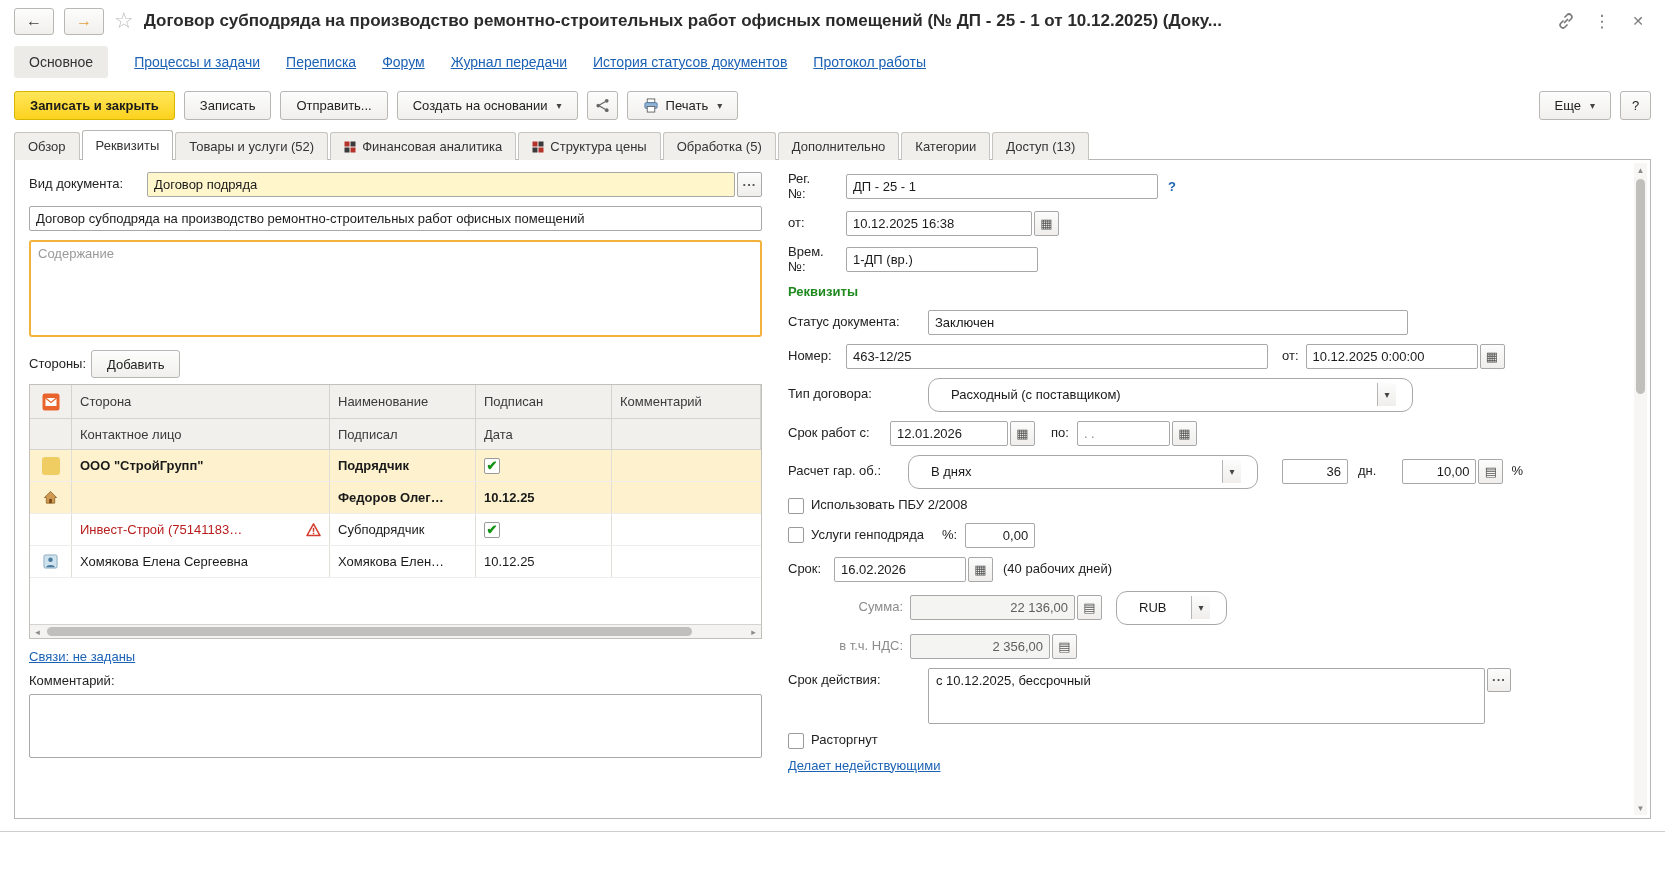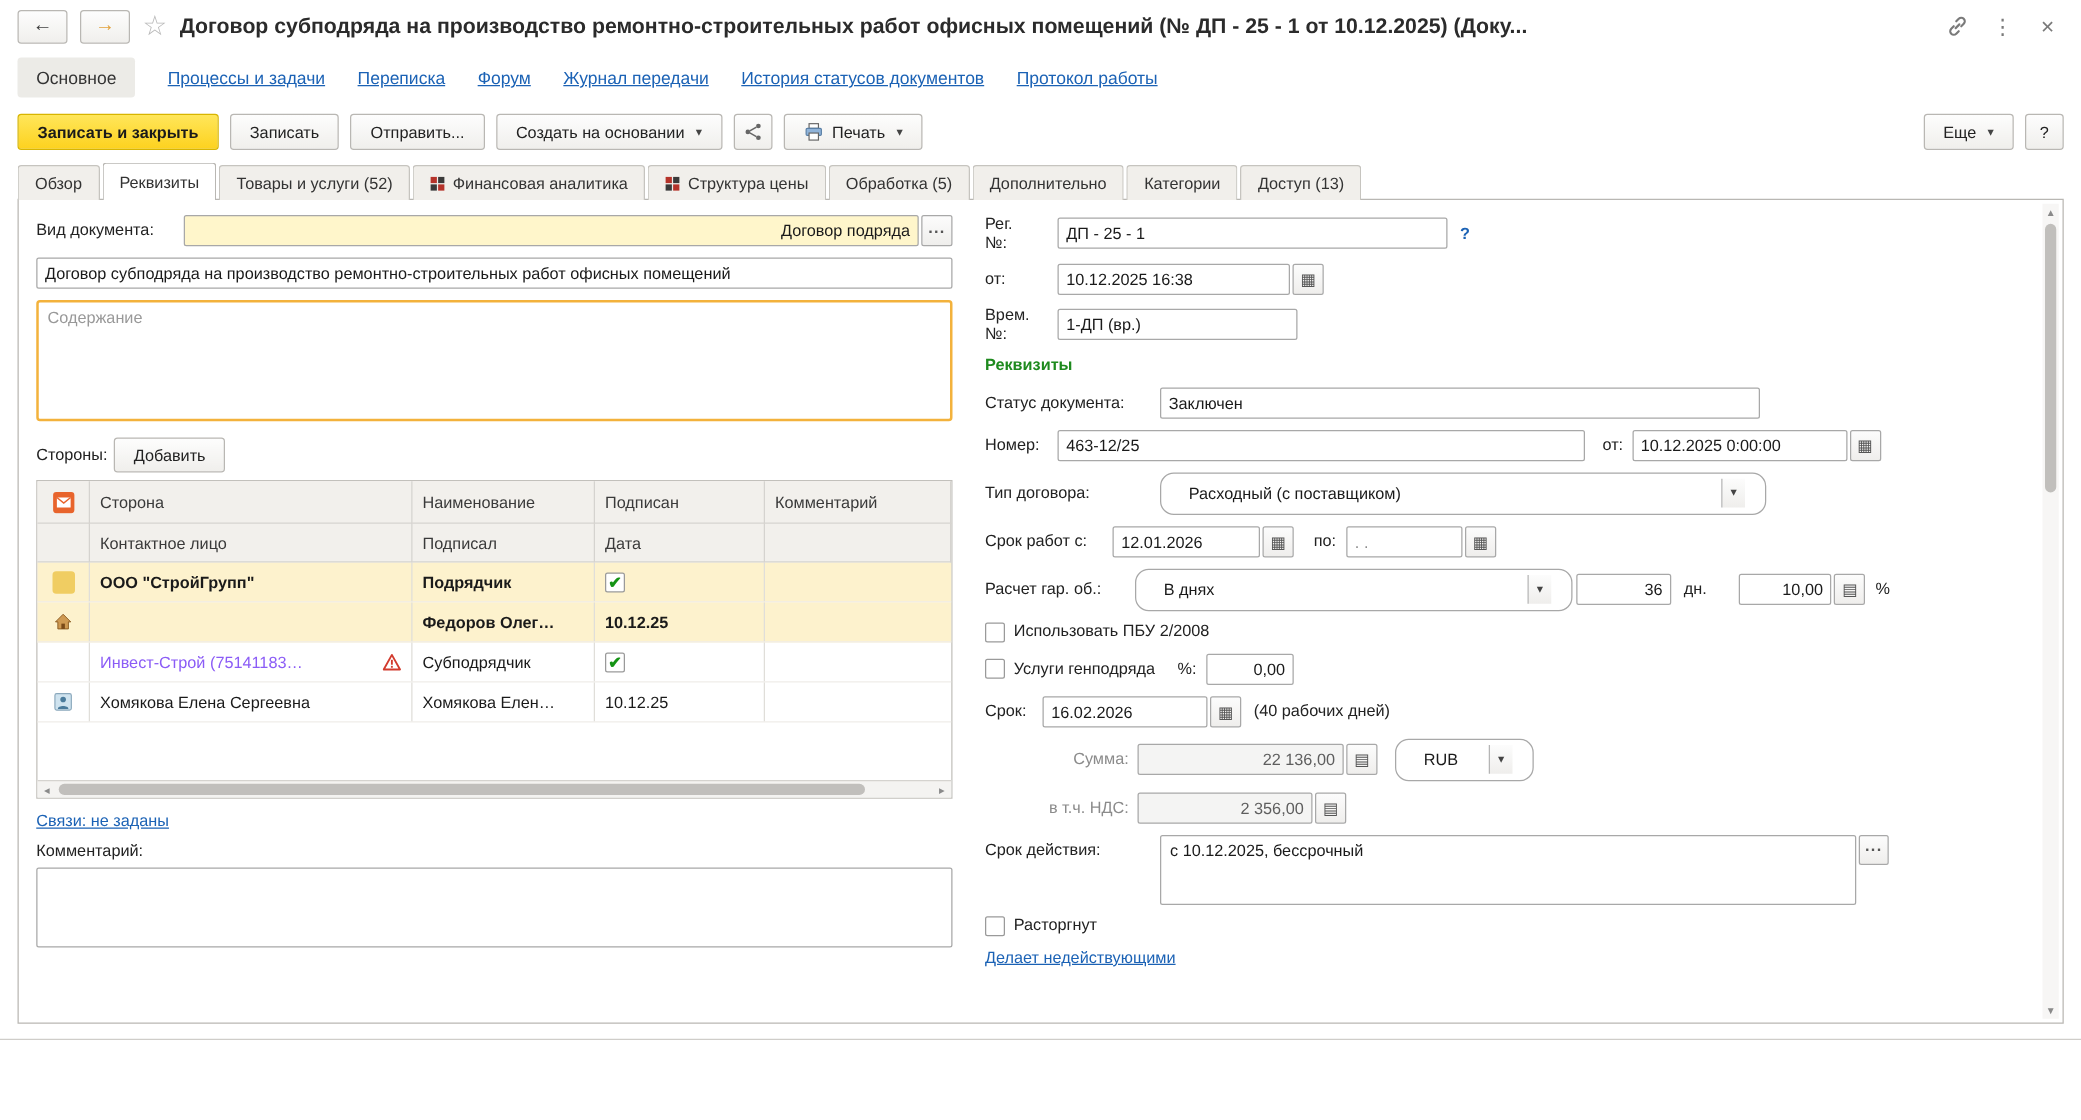--- a/index.html
+++ b/index.html
@@ -50,21 +50,21 @@
   .panel { position:relative; margin:0 14px; border:1px solid #b9b7b3; height:660px;
     background:#fff; padding:12px 14px; display:flex; z-index:1; }
   .leftcol { width:733px; flex:none; }
   .rightcol { width:760px; flex:none; margin-left:26px; }
 
   
   .lrow { display:flex; align-items:center; margin-bottom:9px; }
   .lbl { flex:none; color:#222; line-height:1.15; }
   .field { height:25px; line-height:23px; border:1px solid #a8a8a8; border-radius:2px;
     background:#fff; padding:0 6px; white-space:nowrap; overflow:hidden; cursor:text; }
-  .field.yellow { background:#fff6cb;text-align:right; }
+  .field.yellow { background:#fff6cb; }
   .field.disabled { background:#f4f4f3; color:#5e5e5e; }
   .field.num { text-align:right; }
   .btn-sq { flex:none; width:25px; height:25px; border:1px solid #a8a8a8; border-radius:2px;
     background:linear-gradient(#fcfcfc,#efeeec); display:inline-flex; align-items:center;
     justify-content:center; color:#555; margin-left:2px; }
   .dots::after { content:"..."; font-weight:bold; letter-spacing:1px; margin-top:-6px; }
   .calbtn::after { content:"\25A6"; font-size:13px; }
   .calcbtn::after { content:"\25A4"; font-size:13px; }
   .combo { display:flex; align-items:center; padding:16px;border-radius:11px; }
   .combo-text { flex:1; padding:0 6px; overflow:hidden; white-space:nowrap; }
@@ -88,21 +88,21 @@
   .pcell { height:100%; display:flex; align-items:center; padding:0 8px; overflow:hidden;
     white-space:nowrap; border-right:1px solid #e0ded9; }
   .pcell:last-child { border-right:none; }
   .phead .prow { background:#f2f0ec; }
   .phead .pcell { border-right:1px solid #d5d3cf; border-bottom:1px solid #d5d3cf; color:#3a3a3a; }
   .phead .prow:first-child { height:34px;text-align:center; }
   .phead .prow:last-child { height:31px; }
   .pbody .prow { height:32px; border-bottom:1px solid #efede9; }
   .pbody .prow.sel { background:#fdf2cd; }
   .pbody .bold .pcell { font-weight:bold; }
-  .redtext { color:#8b5cf6;text-align:right; }
+  .redtext { color:#b91c1c;text-align:right; }
   .rowmark { width:18px; height:18px; border-radius:3px; background:#f0cd62; }
   .pfill { height:46px; }
   .hscroll { height:14px; display:flex; align-items:center; border-top:1px solid #d5d3cf;
     background:#f4f3f1; }
   .harrow { width:15px; height:13px; display:inline-flex; align-items:center; justify-content:center;
     color:#8a8a8a; font-size:9px; cursor:pointer; }
   .harrow.l::after { content:"\25C2"; }
   .harrow.r::after { content:"\25B8"; }
   .htrack { flex:1; height:11px; position:relative; }
   .hthumb { position:absolute; left:2px; top:1px; height:9px; width:92%;
@@ -394,21 +394,21 @@
       <div class="field" style="width:93px; color:#8b8b8b">.  .</div>
       <span class="btn-sq calbtn"></span>
     </div>
 
     <div class="lrow">
       <span class="lbl" style="width:120px">Расчет гар. об.:</span>
       <div class="field combo" style="width:350px">
         <span class="combo-text">В днях</span>
         <span class="caret"></span>
       </div>
-      <div class="field num" style="width:76px; margin-left:3px">36</div>
+      <div class="field num" style="width:66px; margin-left:24px">36</div>
       <span class="lbl" style="margin:0 10px">дн.</span>
       <div class="field num" style="width:74px; margin-left:16px">10,00</div>
       <span class="btn-sq calcbtn"></span>
       <span class="lbl" style="margin-left:8px">%</span>
     </div>
 
     <div class="lrow" style="margin-top:3px">
       <span class="cb"></span>
       <span class="lbl">Использовать ПБУ 2/2008</span>
     </div>

